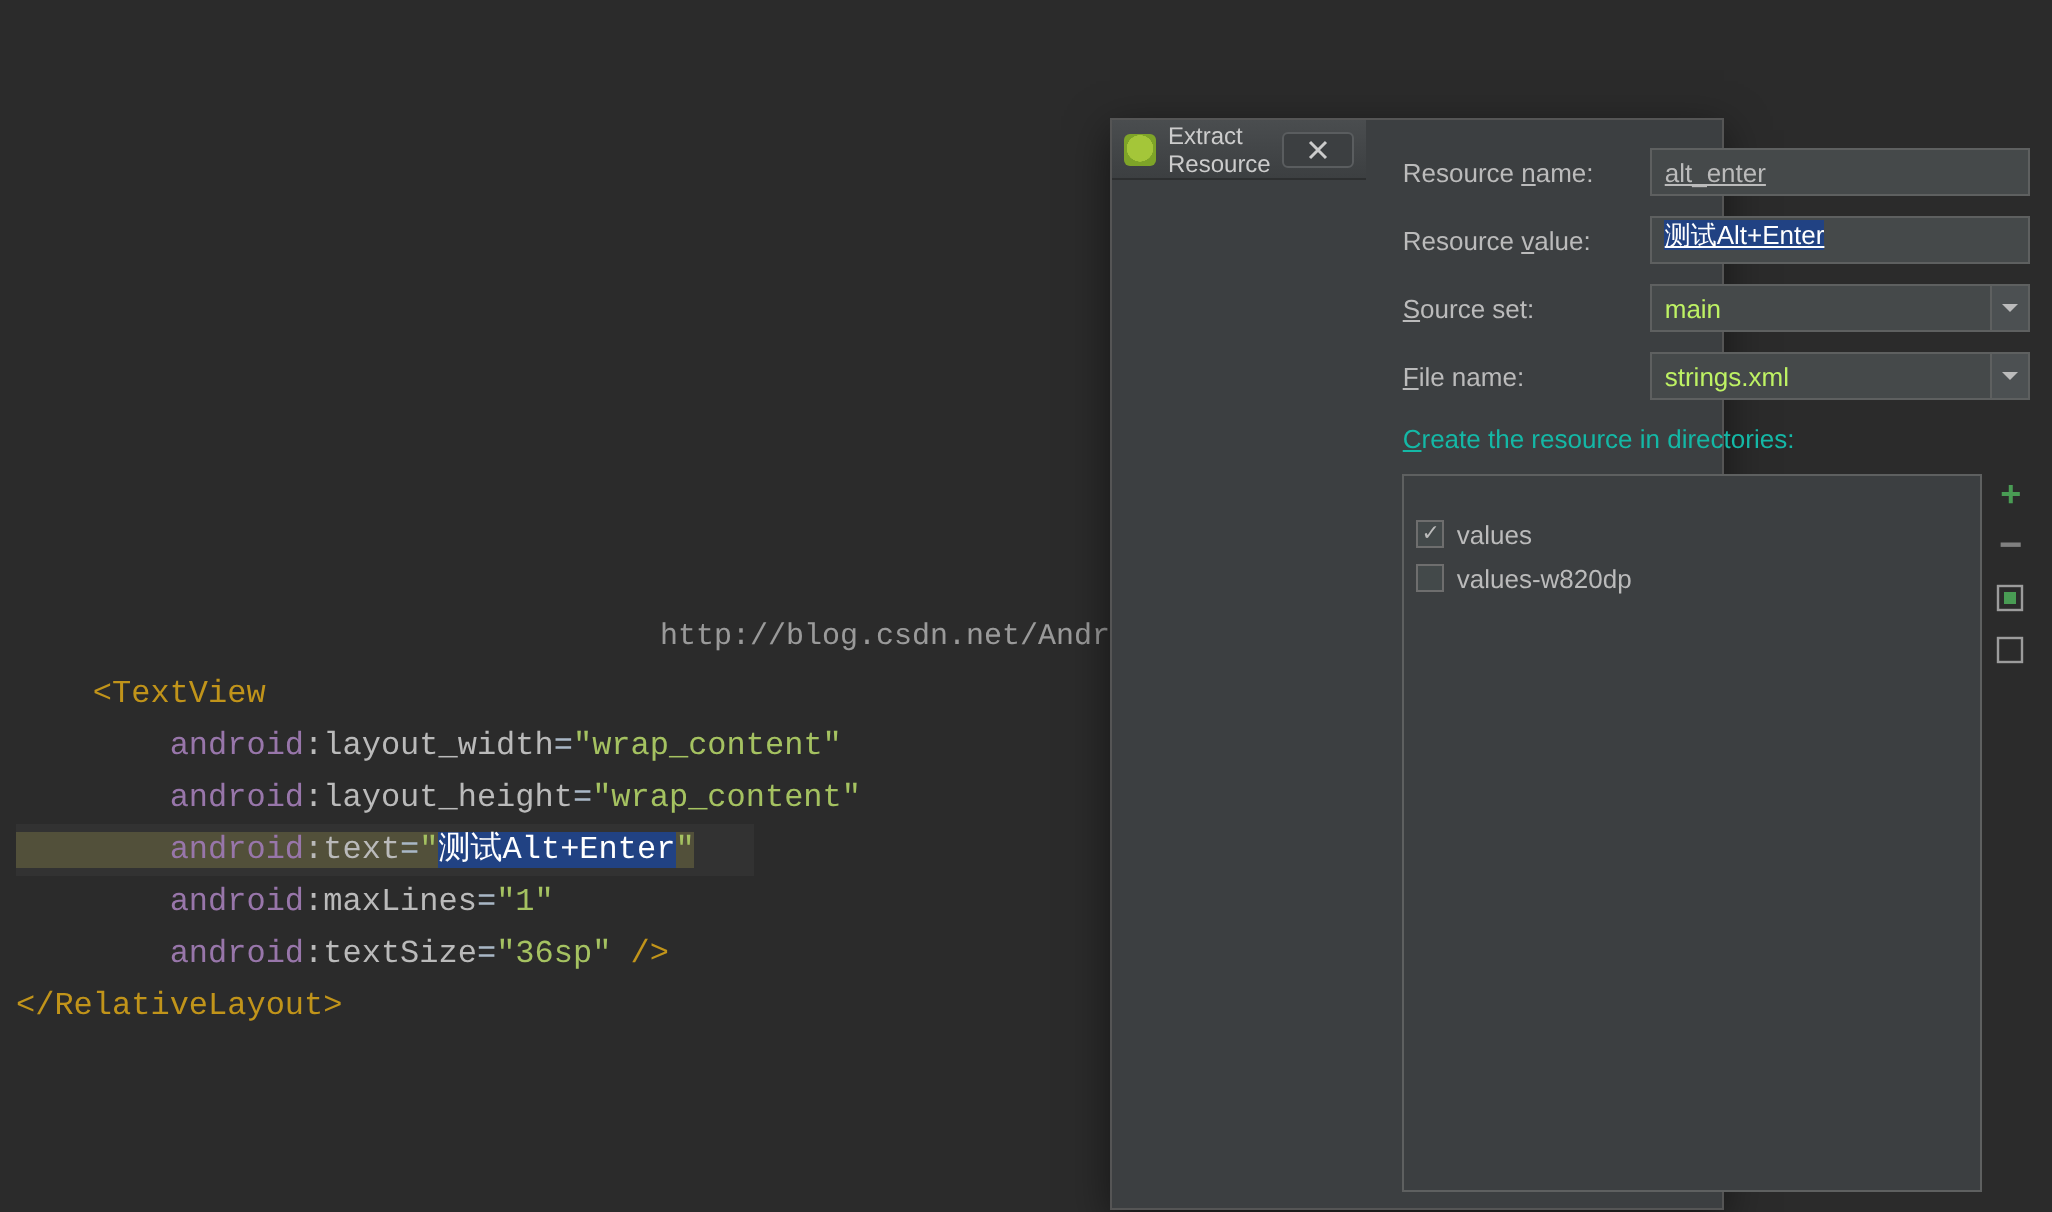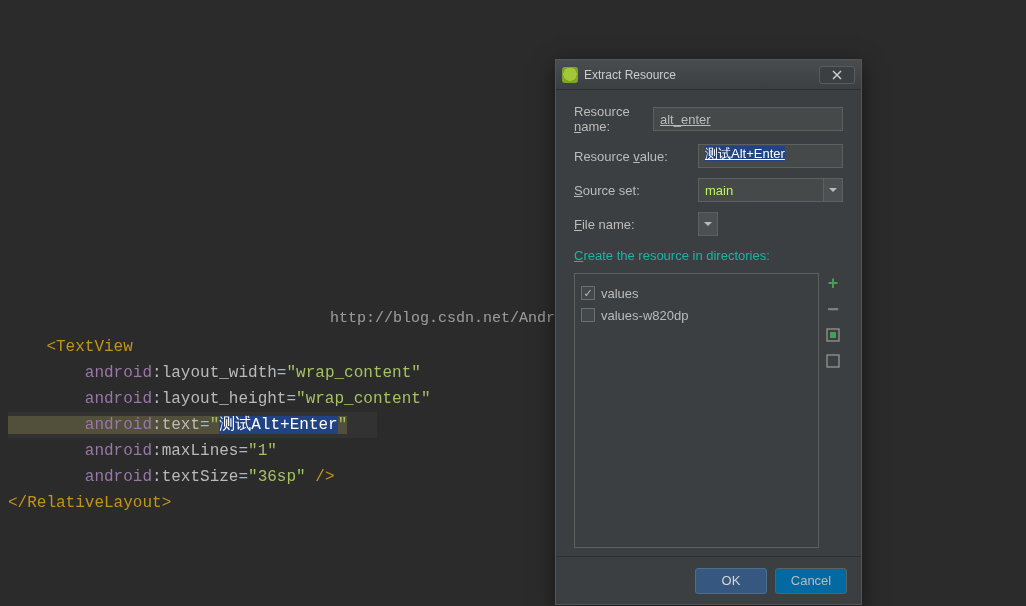--- a/index.html
+++ b/index.html
@@ -53,21 +53,20 @@
   .dialog {
     position: absolute;
     left: 555px;
     top: 59px;
     width: 307px;
     height: 546px;
     background: #3c3f41;
     border: 1px solid #555555;
     box-shadow: 0 6px 20px rgba(0,0,0,0.5);
     display: flex;
-    flex-direction: column;
   }
   .titlebar {
     height: 30px;
     background: linear-gradient(#4a4d4f, #3c3f41);
     border-bottom: 1px solid #2d2f30;
     display: flex;
     align-items: center;
     padding: 0 6px;
     gap: 6px;
   }
@@ -149,21 +148,21 @@
   .dir-area {
     flex: 1;
     display: flex;
     gap: 4px;
     min-height: 200px;
   }
   .dir-list {
     flex: 1;
     background: #3c3f41;
     border: 1px solid #5e6060;
-    padding: 8px 6px;
+    padding: 18px 6px;
   }
   .dir-item {
     display: flex;
     align-items: center;
     gap: 6px;
     height: 22px;
     color: #bbbbbb;
     font-size: 13px;
     cursor: pointer;
   }
@@ -267,20 +266,21 @@
           <svg viewBox="0 0 8 8">
               <path d="M0 2 L4 6 L8 2 Z"></path>
             </svg>
         </div>
       </div>
     </div>
 
     <div class="form-row">
       <label><span class="underline">F</span><span>ile name:</span></label>
       <div class="combo">
+        <div class="combo-text">strings.xml</div>
         <div class="combo-btn">
           <svg viewBox="0 0 8 8">
               <path d="M0 2 L4 6 L8 2 Z"></path>
             </svg>
         </div>
       </div>
     </div>
 
     <div class="dir-label"><span class="underline">C</span><span>reate the resource in directories:</span></div>
 

